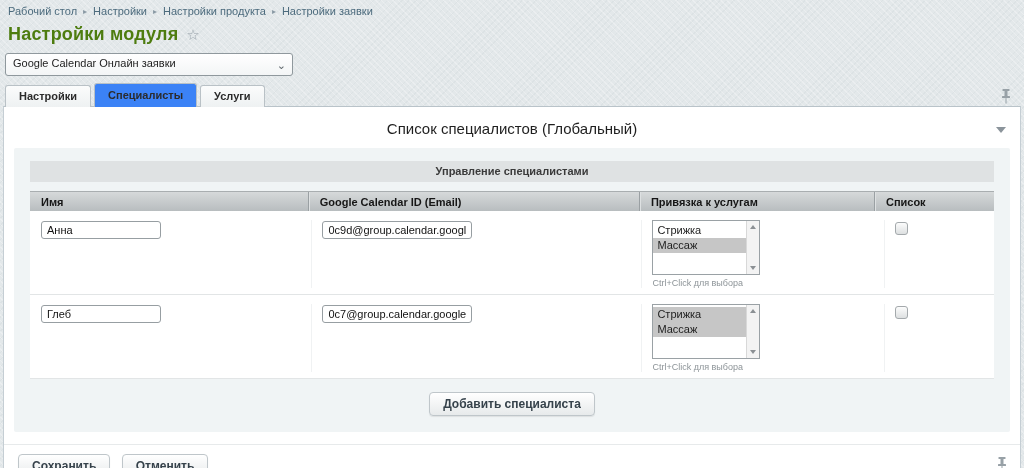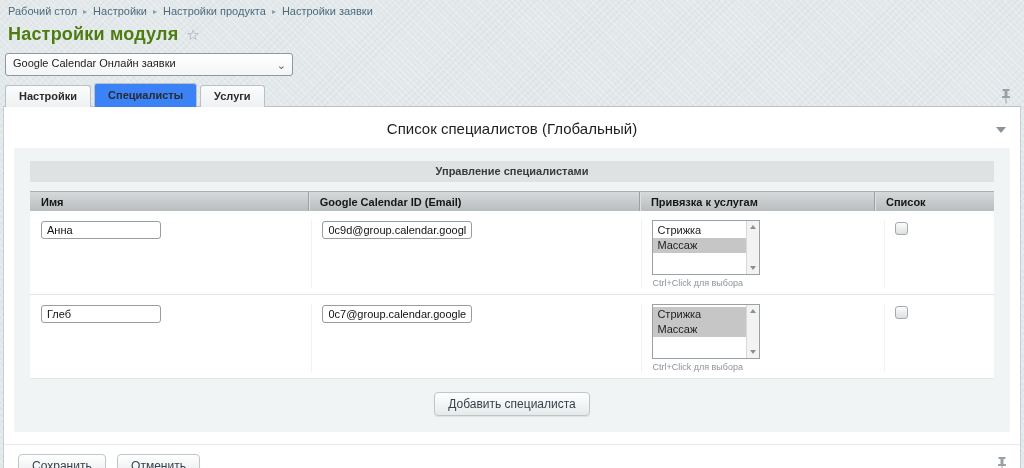--- a/index.html
+++ b/index.html
@@ -103,21 +103,21 @@
   .ms-hint { font-size:9px; color:#8d9498; margin-top:3px; }
 
   .checkbox {
     display:inline-block; width:13px; height:13px; margin-top:2px;
     border:1px solid #a4a9ac; border-radius:3px;
     background:linear-gradient(#fcfcfc,#dde0e1); cursor:pointer;
   }
 
   
   .btn {
-    display:inline-block; padding:4px 13px; font-size:12px; font-weight:normal; color:#36424b;
+    display:inline-block; padding:4px 13px; font-size:12px; font-weight:bold; color:#36424b;
     background:linear-gradient(#ffffff,#e7eaeb); border:1px solid #bfc6ca; border-radius:4px;
     box-shadow:0 1px 1px rgba(0,0,0,.08); cursor:pointer; font-family:"Liberation Sans",sans-serif;
   }
   .add-row { text-align:center; margin-top:13px; }
 
   .footer-bar { position:relative; border-top:1px solid #e7eaeb; margin-top:12px; padding:9px 14px 10px 14px; }
   .footer-bar .btn { margin-right:7px; }
   .footer-pin { position:absolute; right:13px; top:12px; cursor:pointer; }
 </style>
 </head>

